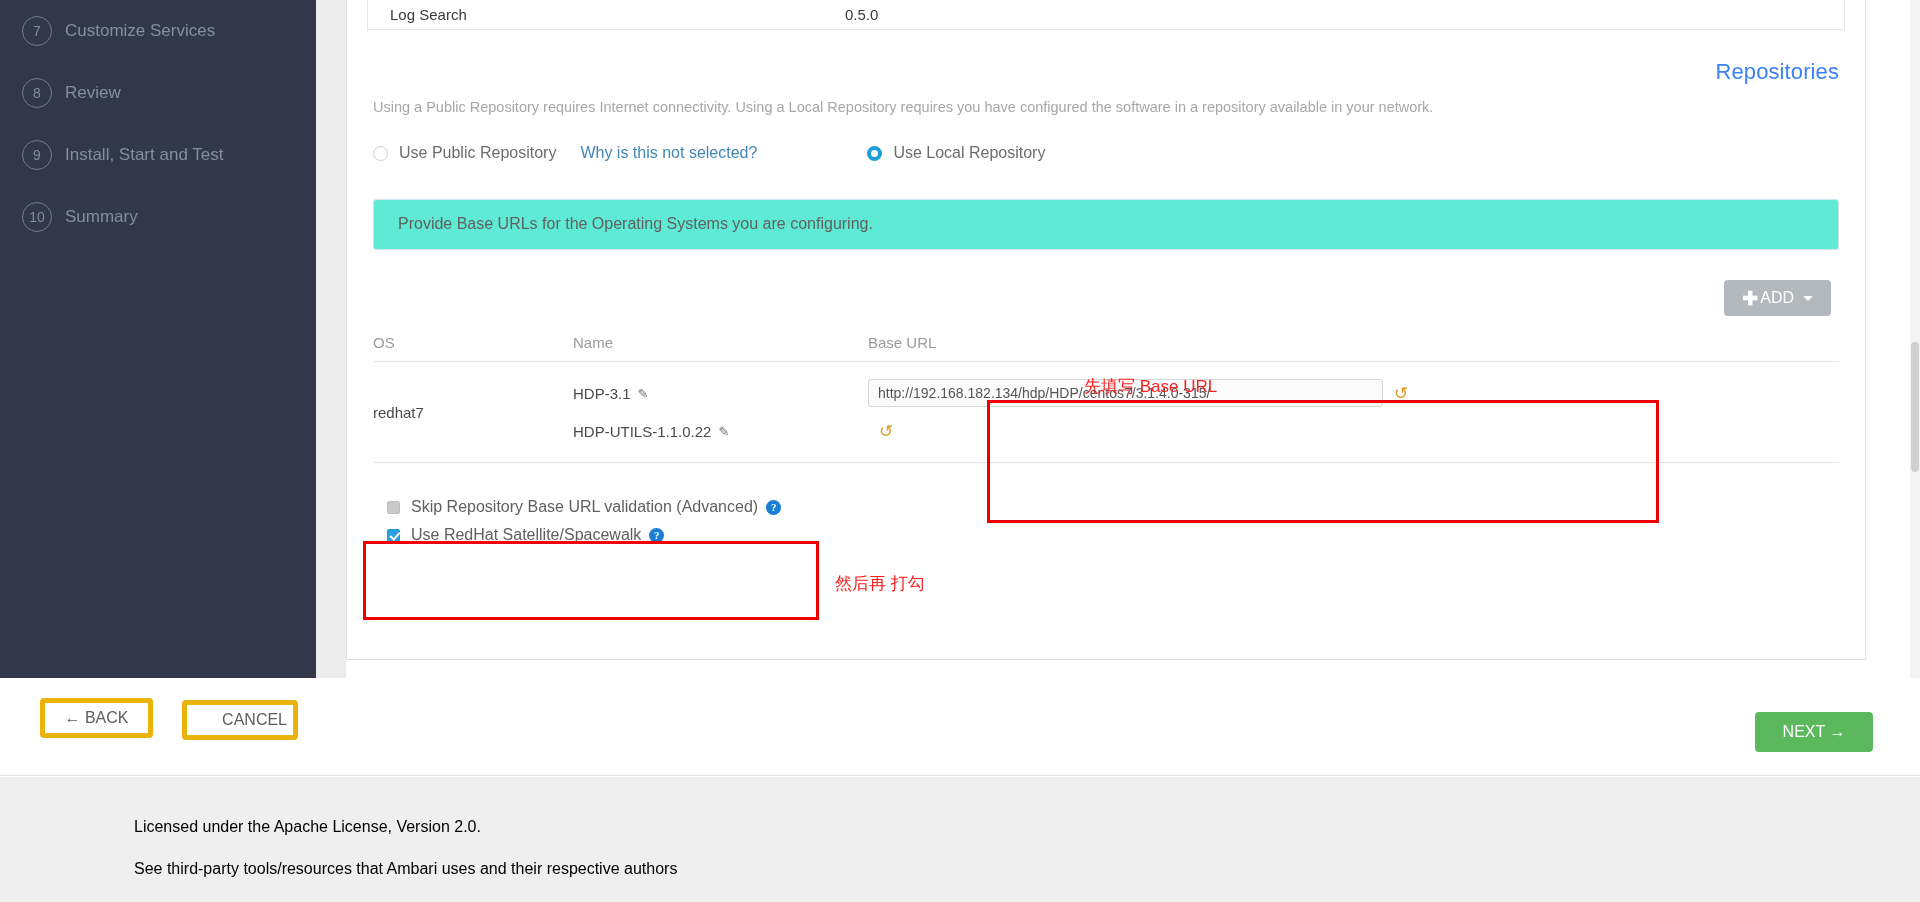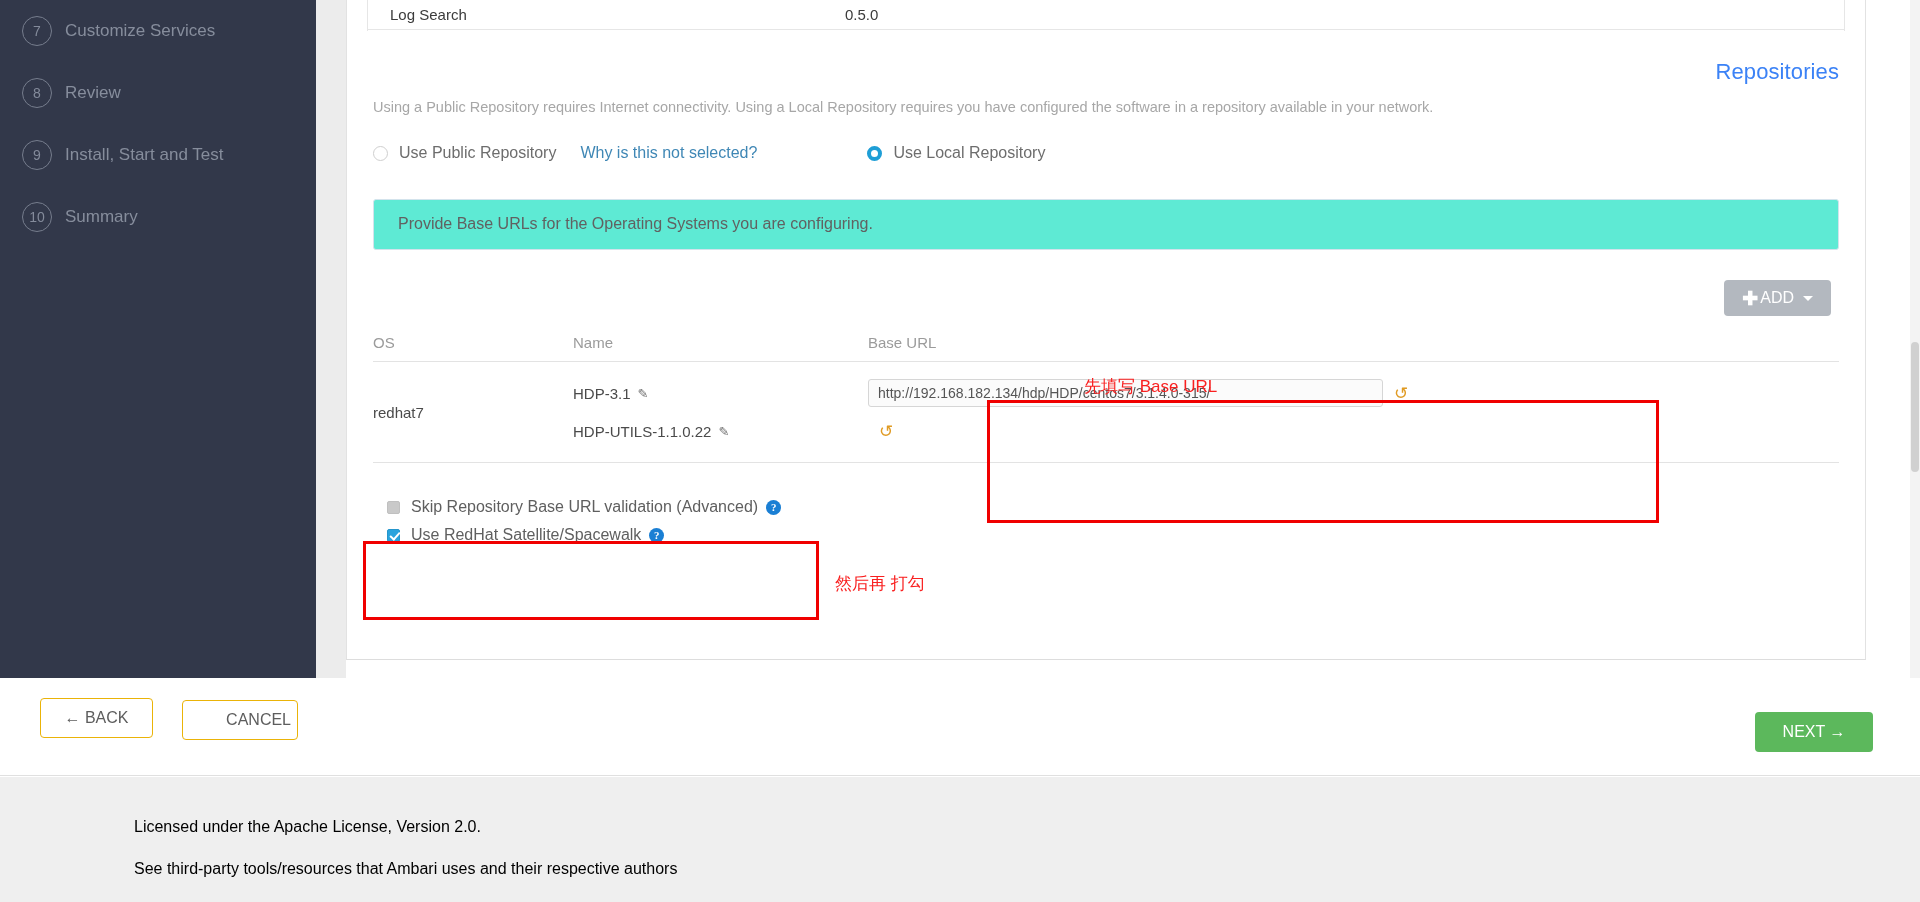--- a/index.html
+++ b/index.html
@@ -310,21 +310,21 @@
     position: absolute;
     left: 0; top: 678px;
     width: 1920px;
     height: 98px;
     background: #ffffff;
     border-bottom: 1px solid #e0e0e0;
   }
   .btn-ghost {
     position: absolute;
     background: #ffffff;
-    border: 1px solid #eab308;
+    border: 5px solid #eab308;
     border-radius: 4px;
     font-size: 16px;
     color: #5d5d5d;
     cursor: pointer;
     height: 40px;
     font-family: "Liberation Sans", "DejaVu Sans", sans-serif;
   }
   #back-button { left: 40px; top: 698px; width: 113px; }
   #cancel-button { left: 182px; top: 700px; width: 116px; text-align: right; }
   #next-button {

